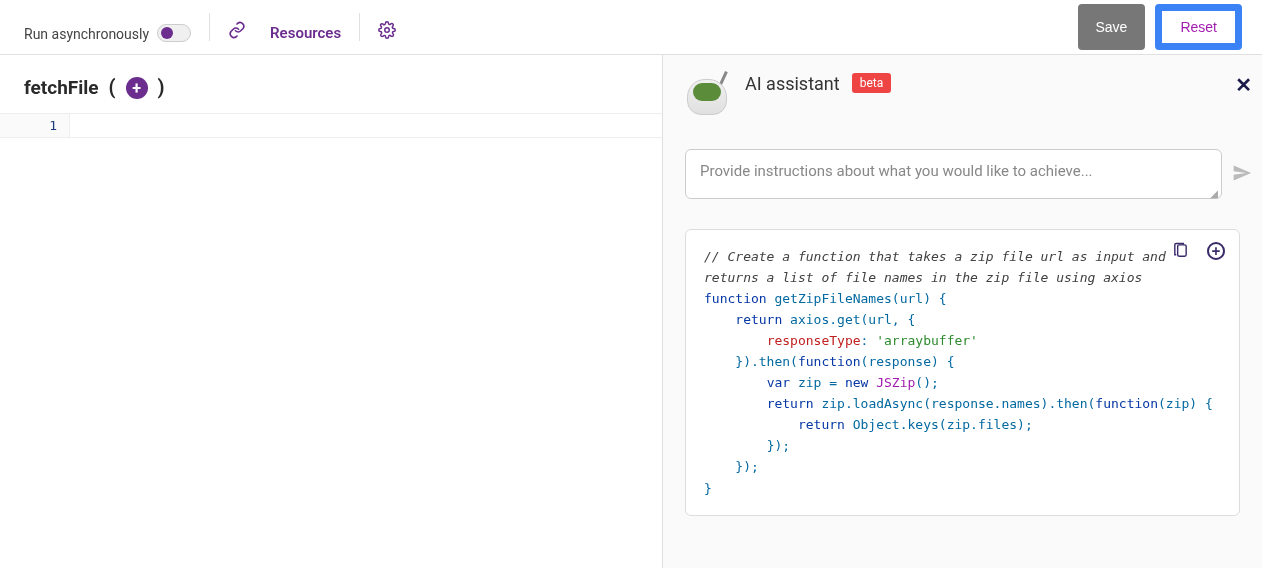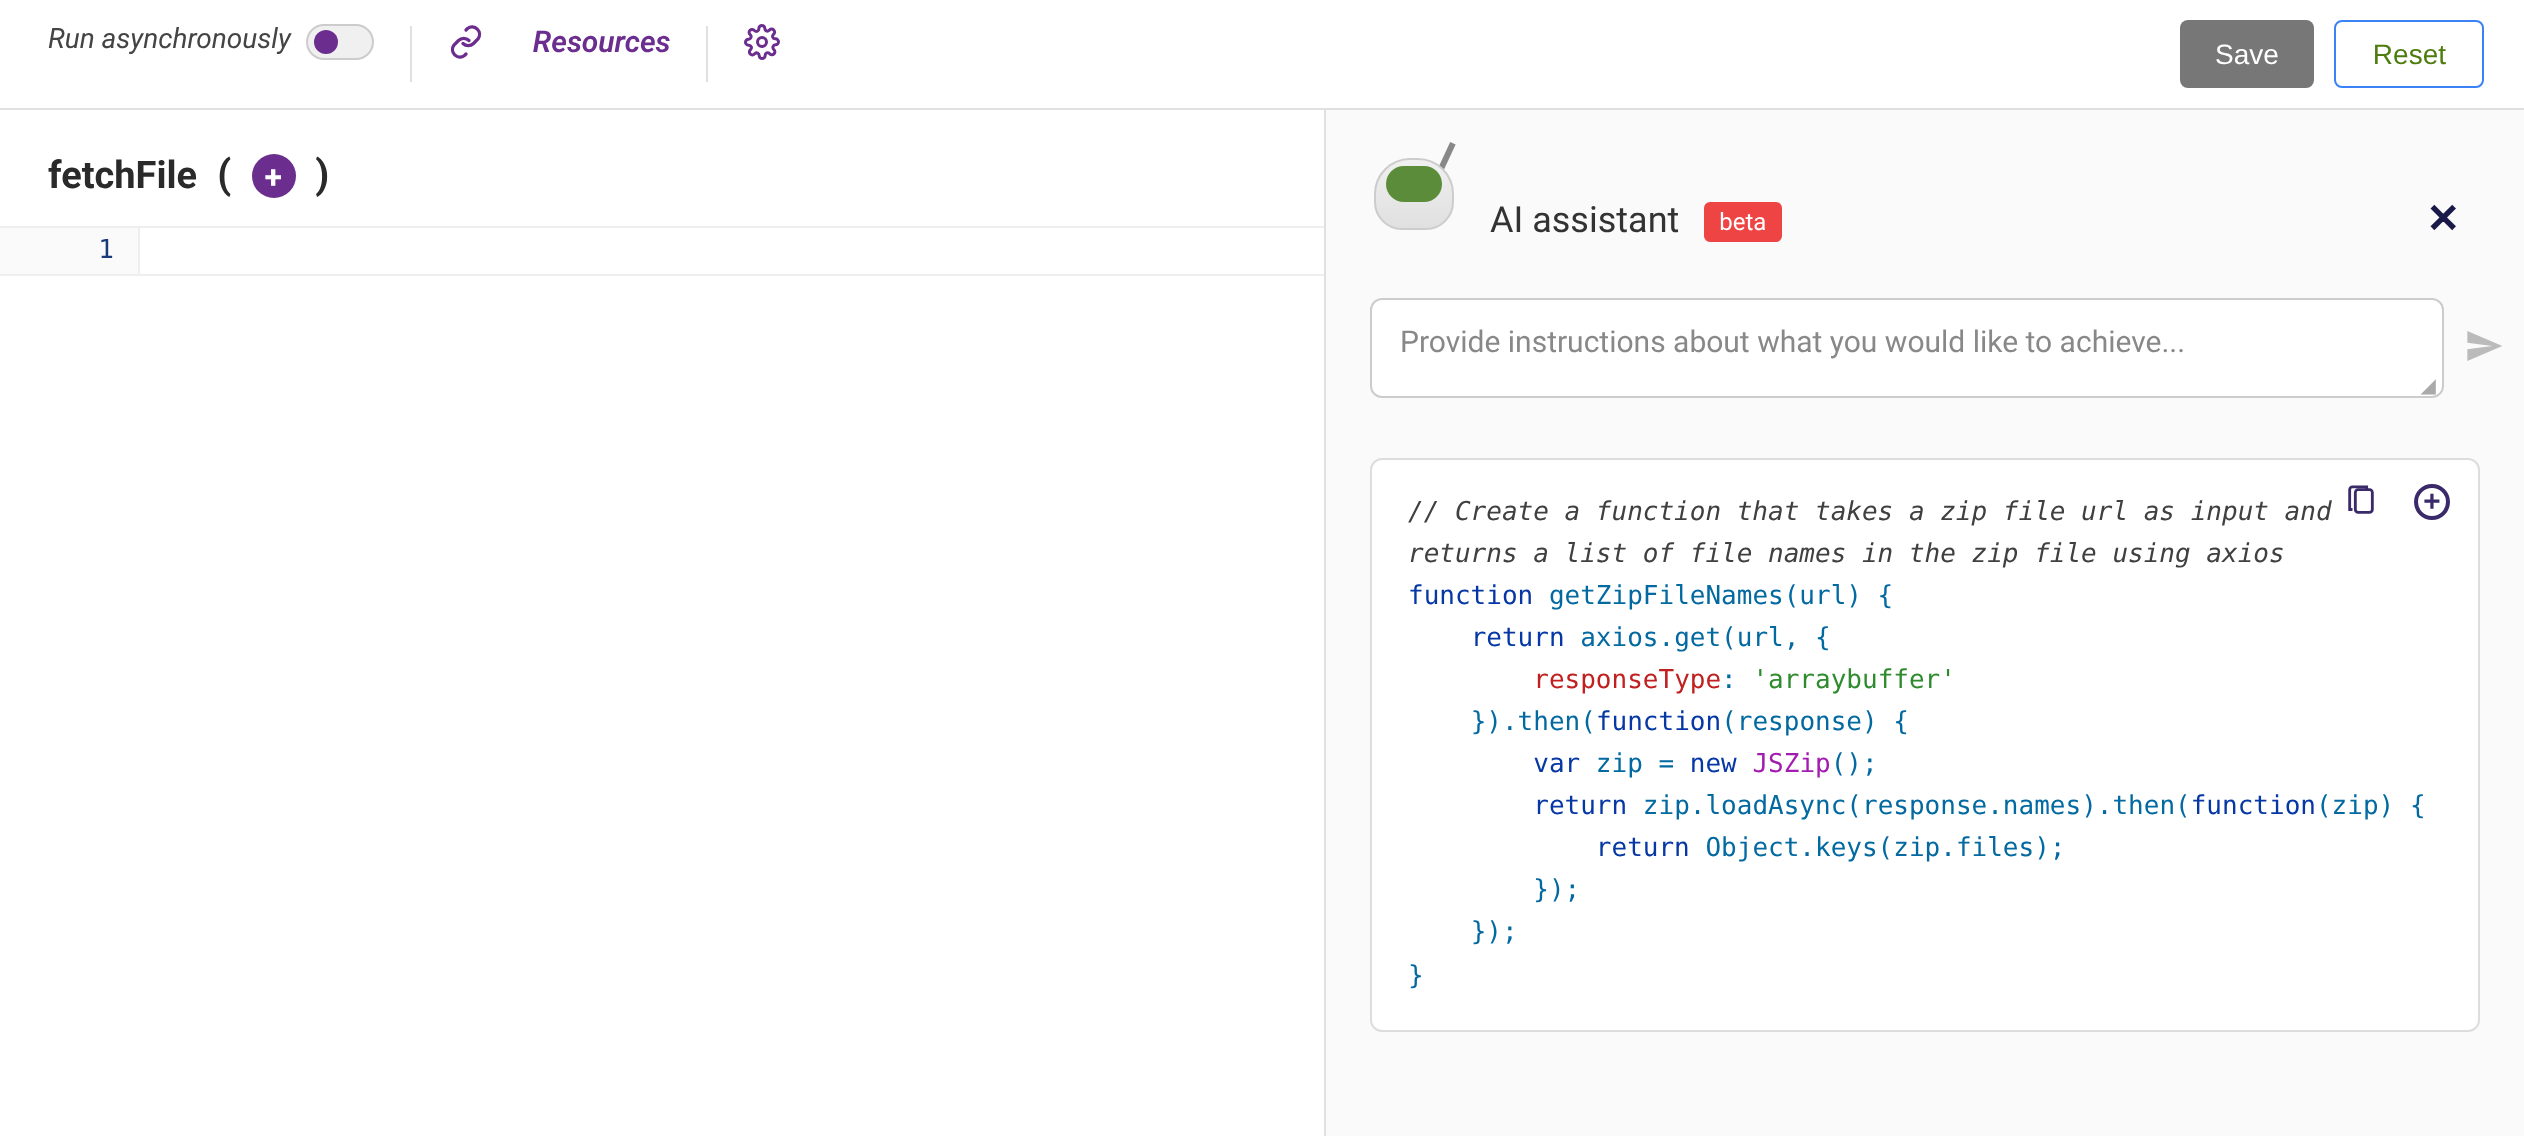--- a/index.html
+++ b/index.html
@@ -21,25 +21,24 @@
   border-bottom: 1px solid #e0e0e0;
   padding: 0 20px;
 }
 .toolbar-left {
   display: flex;
   align-items: center;
   flex: 1;
 }
 .toolbar-item {
   display: flex;
-  align-items: flex-start;
+  align-items: flex-end;
   gap: 8px;
   padding: 0 18px;
   height: 30px;
-  font-style: italic;
 }
 .toolbar-item:first-child { padding-left: 4px; }
 .divider {
   width: 1px;
   height: 28px;
   background: #e0e0e0;
 }
 .async-label {
   color: #444;
   font-size: 14px;
@@ -81,22 +80,22 @@
   font-weight: 500;
   cursor: pointer;
   border: none;
 }
 .btn-save {
   background: #777;
   color: #fff;
 }
 .btn-reset {
   background: #fff;
-  color: #4d7c0f;
-  border: 1px solid #3b82f6;
+  color: #a21caf;
+  border: 7px solid #3b82f6;
 }
 
 
 .main {
   display: flex;
   height: calc(100% - 55px);
 }
 .editor-pane {
   flex: 1;
   display: flex;
@@ -154,23 +153,23 @@
 .assistant-panel {
   width: 600px;
   border-left: 1px solid #e0e0e0;
   background: #fafafa;
   display: flex;
   flex-direction: column;
   overflow: hidden;
 }
 .assistant-header {
   display: flex;
-  align-items: flex-end;
+  align-items: flex-start;
   gap: 12px;
-  padding: 18px 32px 10px 22px;
+  padding: 18px 10px 10px 22px;
 }
 .assistant-avatar {
   width: 48px;
   height: 48px;
   position: relative;
 }
 .avatar-body {
   width: 40px;
   height: 36px;
   background: linear-gradient(#f0f0f0, #e0e0e0);

